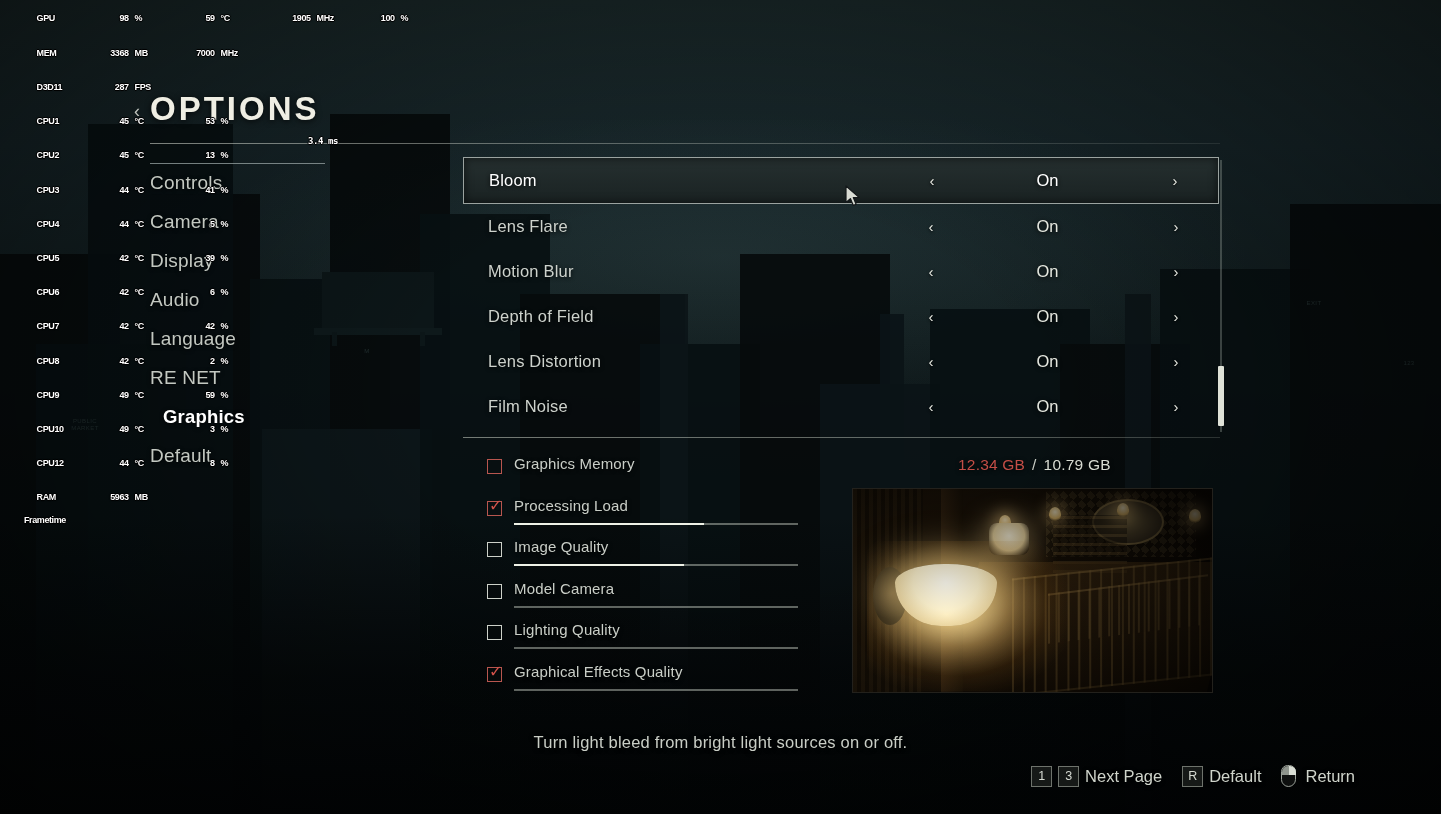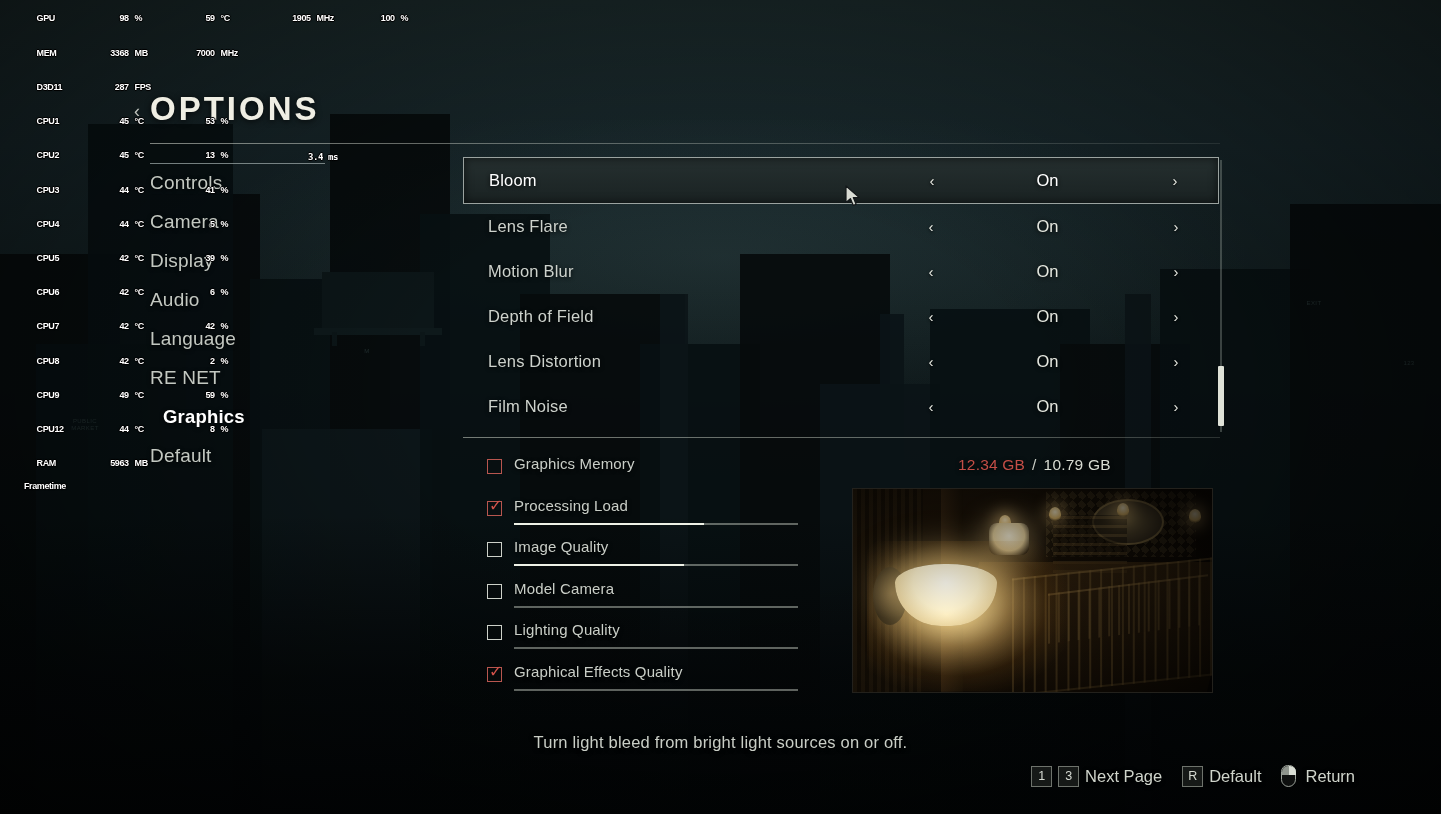--- a/index.html
+++ b/index.html
@@ -58,21 +58,21 @@
   #osd .c-unit4{ display:inline-block; width:26px; padding-left:6px; }
   #osd .ftlabel { display:block; white-space:pre; }
 
   #osd-graph {
     position:absolute; left:150px; top:152px; width:175px; height:14px; z-index:60;
   }
   #osd-graph .baseline{
     position:absolute; left:0; bottom:2px; width:100%; height:1px; background:#9aa6a6; opacity:.75;
   }
   #osd-ft {
-    position:absolute; left:308px; top:152px; z-index:61;
+    position:absolute; left:308px; top:136px; z-index:61;
     font-family:"DejaVu Sans Mono","Liberation Mono",monospace;
     font-size:9px; font-weight:700; color:#fff; letter-spacing:-0.4px;
     text-shadow:0 0 2px #000, 1px 0 0 #000, -1px 0 0 #000, 0 1px 0 #000, 0 -1px 0 #000;
   }
 
   
   #title-wrap { position:absolute; left:134px; top:90px; display:flex; align-items:center; z-index:20; }
   #back-chevron {
     font-size:18px; color:#cfd2cb; margin-right:10px; line-height:1;
     font-family:"Liberation Sans",sans-serif; opacity:.92; margin-top:4px;
@@ -367,20 +367,23 @@
       <span class="c-lbl">CPU6</span><span class="c-val">42</span><span class="c-unit">°C</span><span class="c-val2">6</span><span class="c-unit2">%</span><span class="c-val3"></span><span class="c-unit3"></span><span class="c-val4"></span><span class="c-unit4"></span>
     </span>
       <span class="orow">
       <span class="c-lbl">CPU7</span><span class="c-val">42</span><span class="c-unit">°C</span><span class="c-val2">42</span><span class="c-unit2">%</span><span class="c-val3"></span><span class="c-unit3"></span><span class="c-val4"></span><span class="c-unit4"></span>
     </span>
       <span class="orow">
       <span class="c-lbl">CPU8</span><span class="c-val">42</span><span class="c-unit">°C</span><span class="c-val2">2</span><span class="c-unit2">%</span><span class="c-val3"></span><span class="c-unit3"></span><span class="c-val4"></span><span class="c-unit4"></span>
     </span>
       <span class="orow">
       <span class="c-lbl">CPU9</span><span class="c-val">49</span><span class="c-unit">°C</span><span class="c-val2">59</span><span class="c-unit2">%</span><span class="c-val3"></span><span class="c-unit3"></span><span class="c-val4"></span><span class="c-unit4"></span>
+    </span>
+      <span class="orow">
+      <span class="c-lbl">CPU10</span><span class="c-val">49</span><span class="c-unit">°C</span><span class="c-val2">3</span><span class="c-unit2">%</span><span class="c-val3"></span><span class="c-unit3"></span><span class="c-val4"></span><span class="c-unit4"></span>
     </span>
       <span class="orow">
       <span class="c-lbl">CPU12</span><span class="c-val">44</span><span class="c-unit">°C</span><span class="c-val2">8</span><span class="c-unit2">%</span><span class="c-val3"></span><span class="c-unit3"></span><span class="c-val4"></span><span class="c-unit4"></span>
     </span>
       <span class="orow">
       <span class="c-lbl">RAM</span><span class="c-val">5963</span><span class="c-unit">MB</span><span class="c-val2"></span><span class="c-unit2"></span><span class="c-val3"></span><span class="c-unit3"></span><span class="c-val4"></span><span class="c-unit4"></span>
     </span>
       <span class="ftlabel">Frametime</span>
   </div>
 

